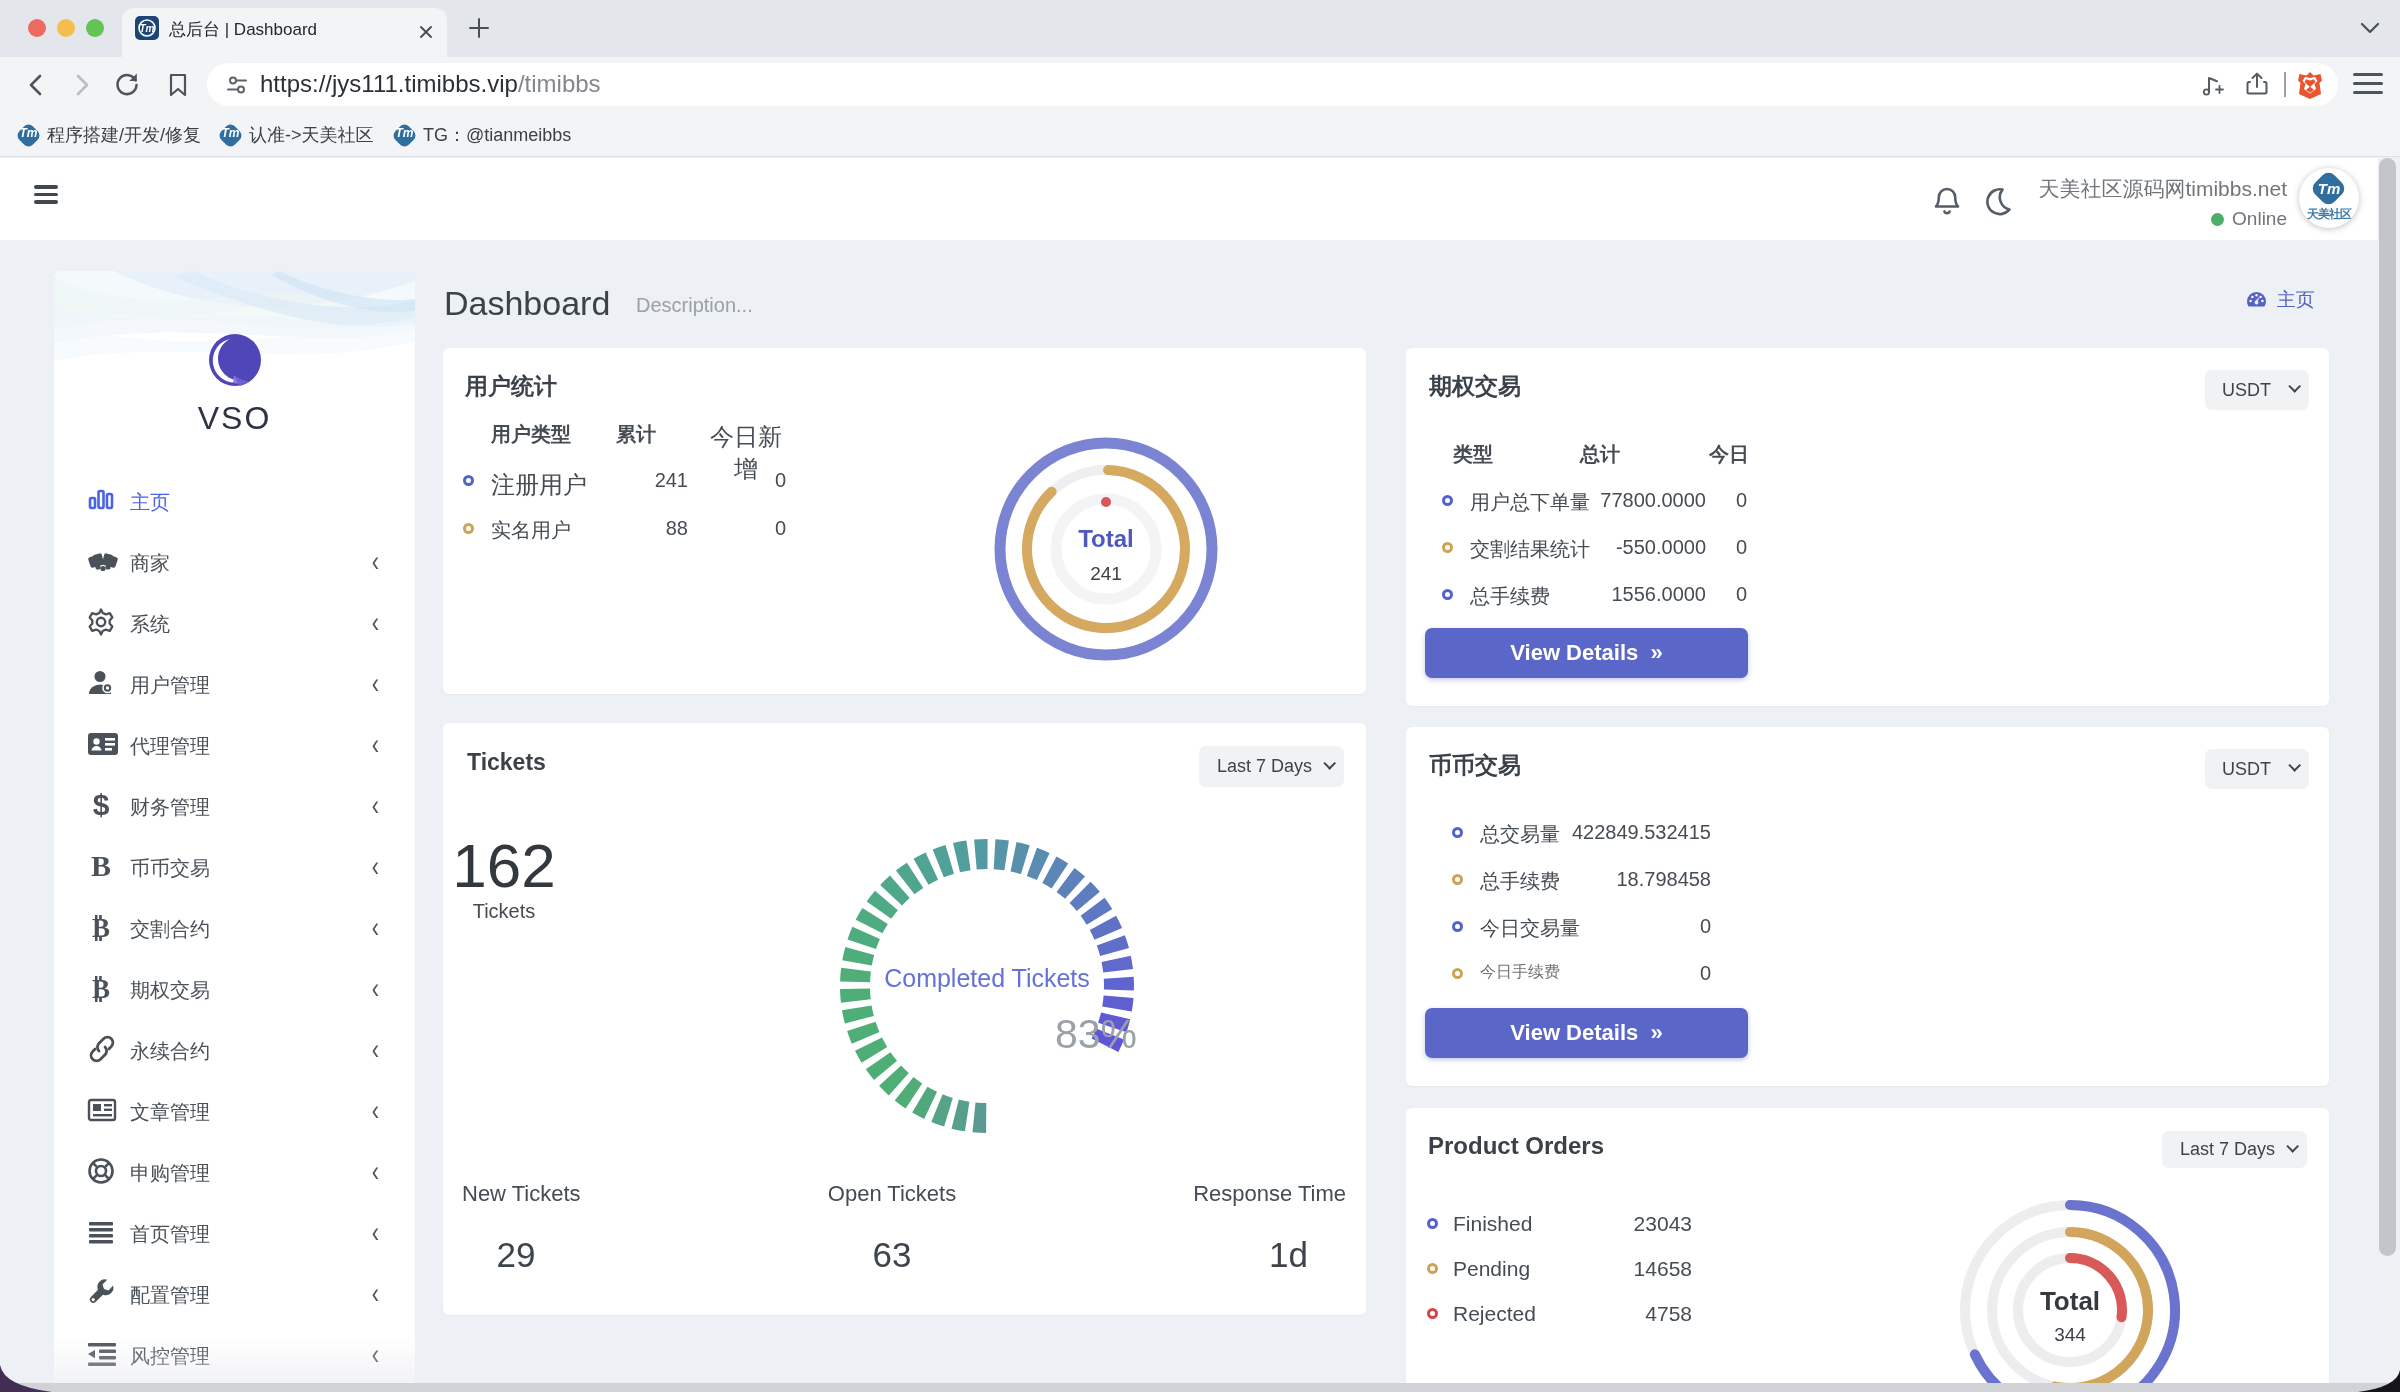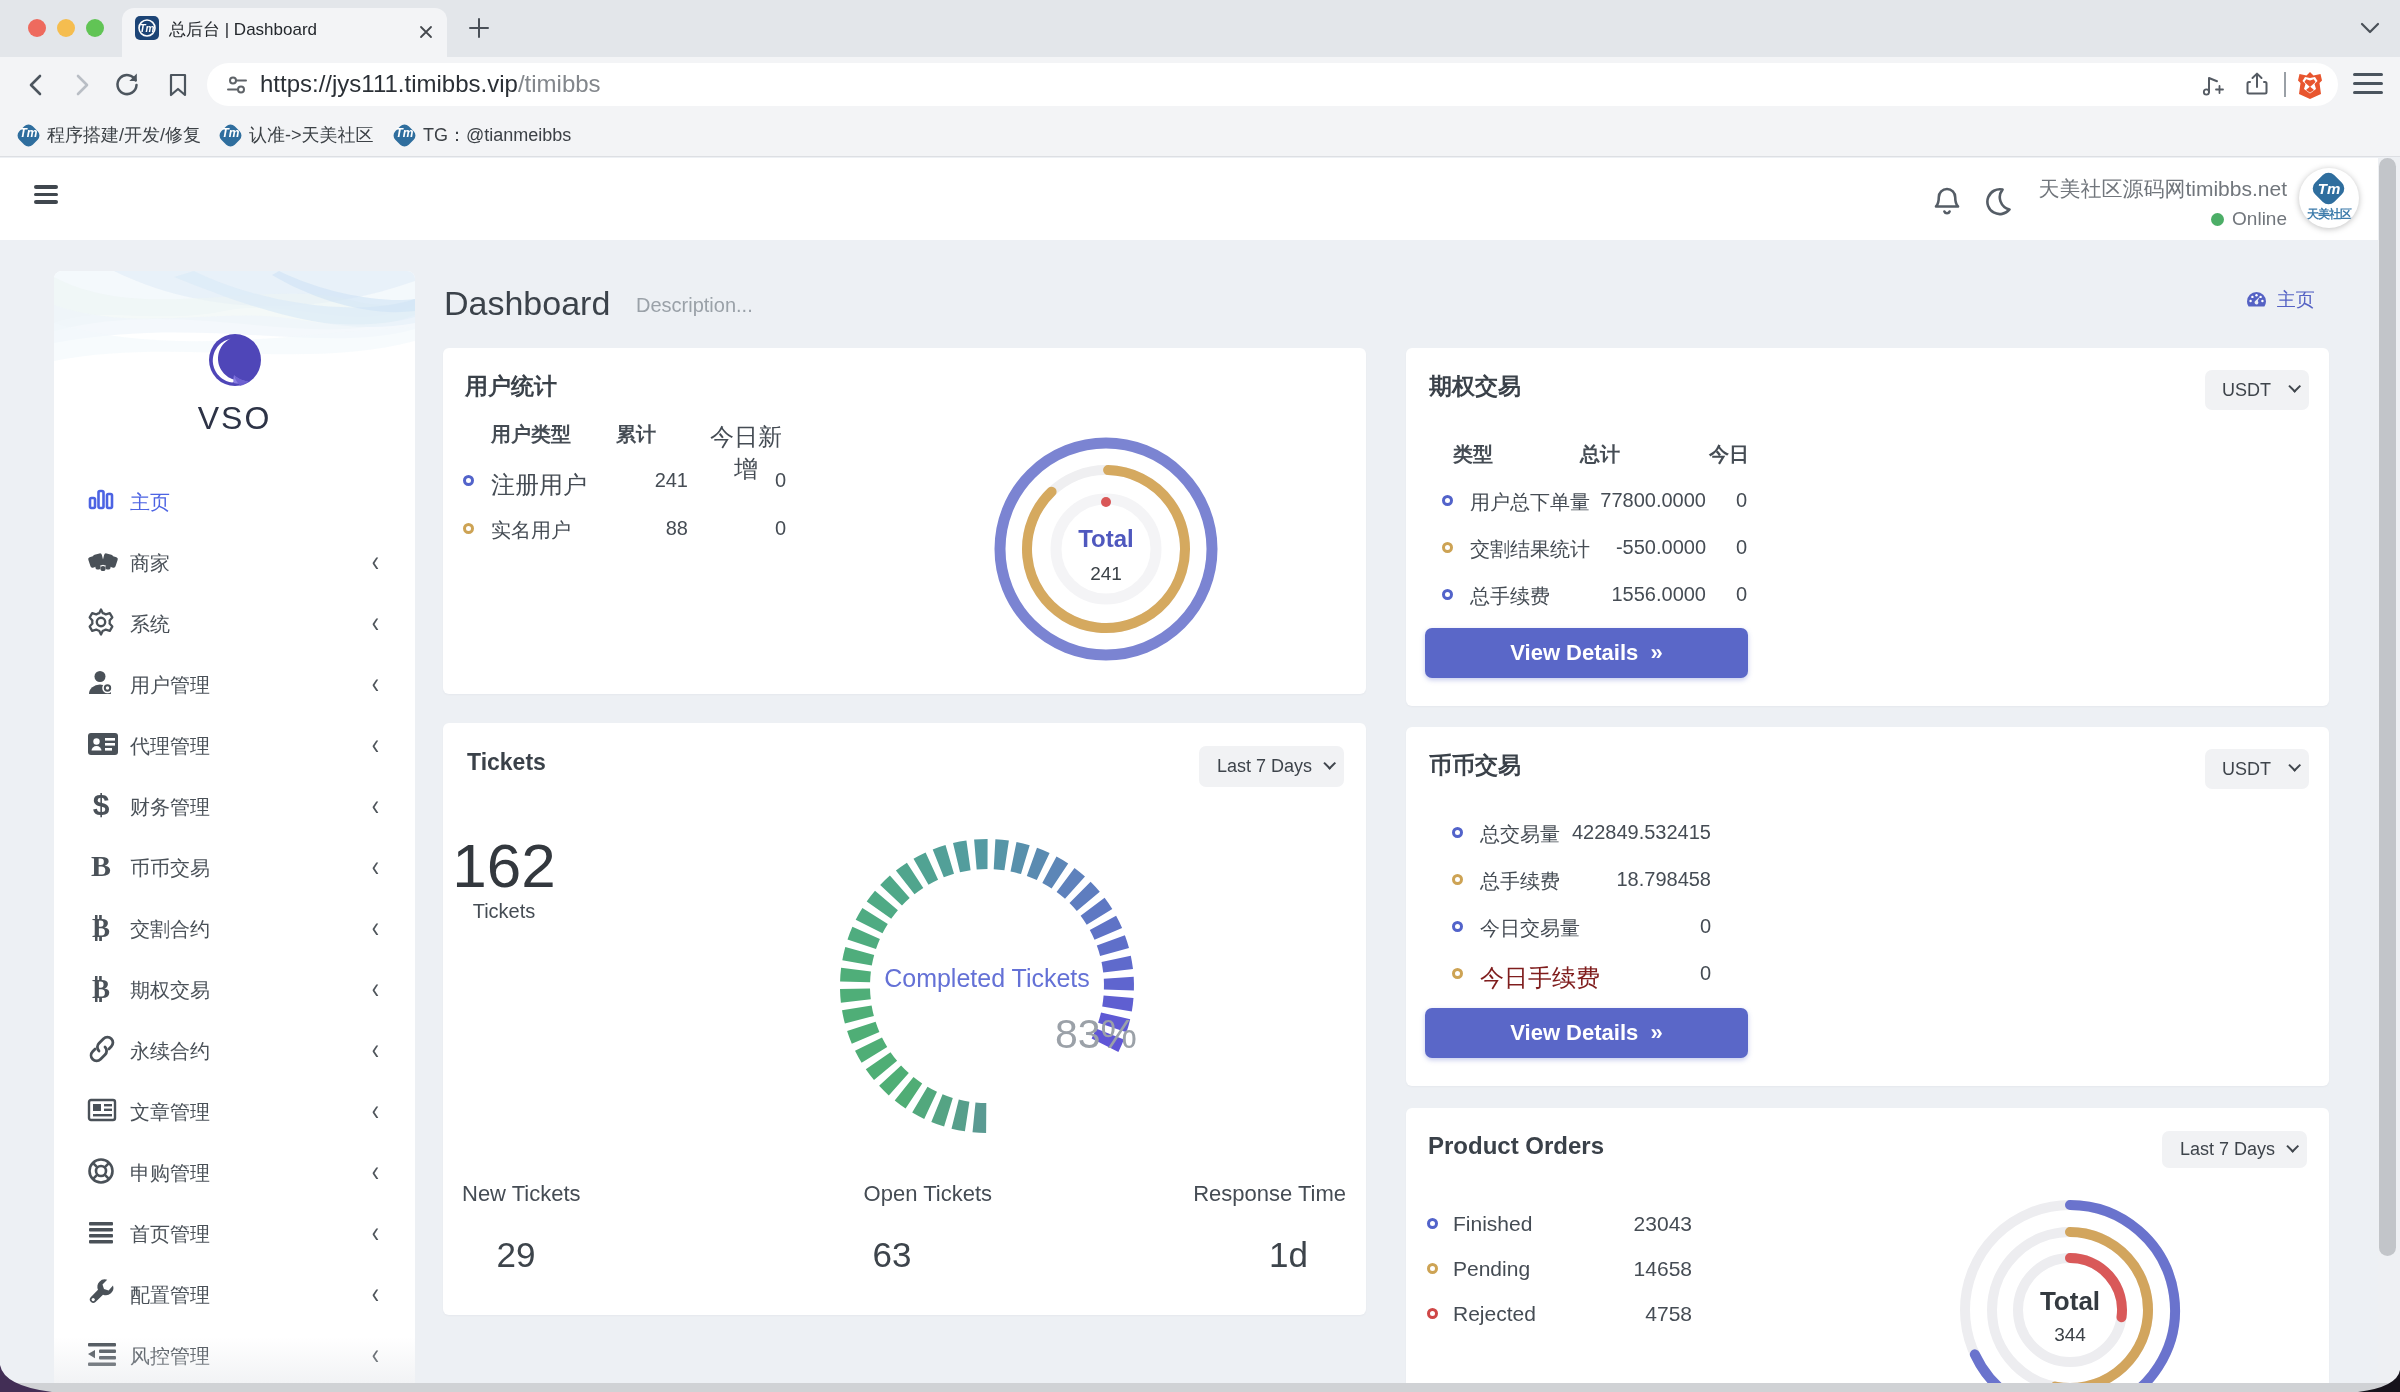--- a/index.html
+++ b/index.html
@@ -444,40 +444,40 @@
       <path d="M 687.8 232.7 A 147.0 147.0 0 0 1 690.0 246.1 L 660.2 249.5 A 117.0 117.0 0 0 0 658.5 238.9 Z" fill="#5f6acc"></path>
       <path d="M 690.7 253.8 A 147.0 147.0 0 0 1 690.9 267.4 L 660.9 266.5 A 117.0 117.0 0 0 0 660.8 255.7 Z" fill="#5f65cf"></path>
       <path d="M 690.5 275.1 A 147.0 147.0 0 0 1 688.8 288.6 L 659.2 283.4 A 117.0 117.0 0 0 0 660.6 272.6 Z" fill="#5f5fd1"></path>
       <path d="M 687.2 296.2 A 147.0 147.0 0 0 1 683.5 309.2 L 655.1 299.8 A 117.0 117.0 0 0 0 658.0 289.4 Z" fill="#5f5ad4"></path>
       <path d="M 680.9 316.5 A 147.0 147.0 0 0 1 675.4 328.9 L 648.6 315.5 A 117.0 117.0 0 0 0 653.0 305.6 Z" fill="#5f55d6"></path>
     </svg>
   <div class="abs" style="left:394px;top:241px;width:300px;text-align:center;font-size:25px;color:#6471d6">Completed Tickets</div>
   <div class="abs" style="left:394px;top:288px;width:300px;text-align:right;font-size:41px;color:#9ba1a8">83%</div>
   <div class="abs" style="left:19px;top:458px;font-size:22px;color:#454c54">New Tickets</div>
   <div class="abs" style="left:13px;top:512px;width:120px;text-align:center;font-size:35px;color:#3d444b">29</div>
-  <div class="abs" style="left:349px;top:458px;width:200px;text-align:right;font-size:22px;color:#454c54">Open Tickets</div>
+  <div class="abs" style="left:349px;top:458px;width:200px;text-align:center;font-size:22px;color:#454c54">Open Tickets</div>
   <div class="abs" style="left:394px;top:512px;width:110px;text-align:center;font-size:35px;color:#3d444b">63</div>
   <div class="abs" style="right:20px;top:458px;font-size:22px;color:#454c54">Response Time</div>
   <div class="abs" style="right:58px;top:512px;font-size:35px;color:#3d444b">1d</div>
 </div>
 
 <div class="card" style="left:1406px;top:727px;width:923px;height:359px">
   <div class="ctitle" style="left:23px;top:23px">币币交易</div>
   <div class="sel" style="left:799px;top:22px;width:104px;height:40px;line-height:40px;padding-left:17px">USDT<span class="cv"></span></div>
   <div class="abs" style="left:46px;top:94px"><span class="ring"></span></div>
   <div class="abs" style="left:74px;top:94px;font-size:20px;color:#454c54">总交易量</div>
   <div class="num" style="left:165px;top:94px;width:140px">422849.532415</div>
   <div class="abs" style="left:46px;top:141px"><span class="ring gold"></span></div>
   <div class="abs" style="left:74px;top:141px;font-size:20px;color:#454c54">总手续费</div>
   <div class="num" style="left:165px;top:141px;width:140px">18.798458</div>
   <div class="abs" style="left:46px;top:188px"><span class="ring"></span></div>
   <div class="abs" style="left:74px;top:188px;font-size:20px;color:#454c54">今日交易量</div>
   <div class="num" style="left:165px;top:188px;width:140px">0</div>
   <div class="abs" style="left:46px;top:235px"><span class="ring gold"></span></div>
-  <div class="abs" style="left:74px;top:235px;font-size:24px;color:#7f1d1d">今日手续费</div>
+  <div class="abs" style="left:74px;top:235px;font-size:16px;color:#737373">今日手续费</div>
   <div class="num" style="left:165px;top:235px;width:140px">0</div>
   <div class="vd" style="left:19px;top:281px;width:323px;height:50px;line-height:50px">View Details &nbsp;»</div>
 </div>
 
 <div class="card" style="left:1406px;top:1108px;width:923px;height:350px">
   <div class="ctitle" style="left:22px;top:24px;font-size:24px">Product Orders</div>
   <div class="sel" style="left:756px;top:23px;width:145px;height:37px;line-height:37px;padding-left:18px">Last 7 Days<span class="cv"></span></div>
   <div class="abs" style="left:21px;top:104px"><span class="ring"></span></div>
   <div class="abs" style="left:47px;top:104px;font-size:21px;color:#454c54">Finished</div>
   <div class="num" style="left:160px;top:104px;width:126px;font-size:21px">23043</div>

